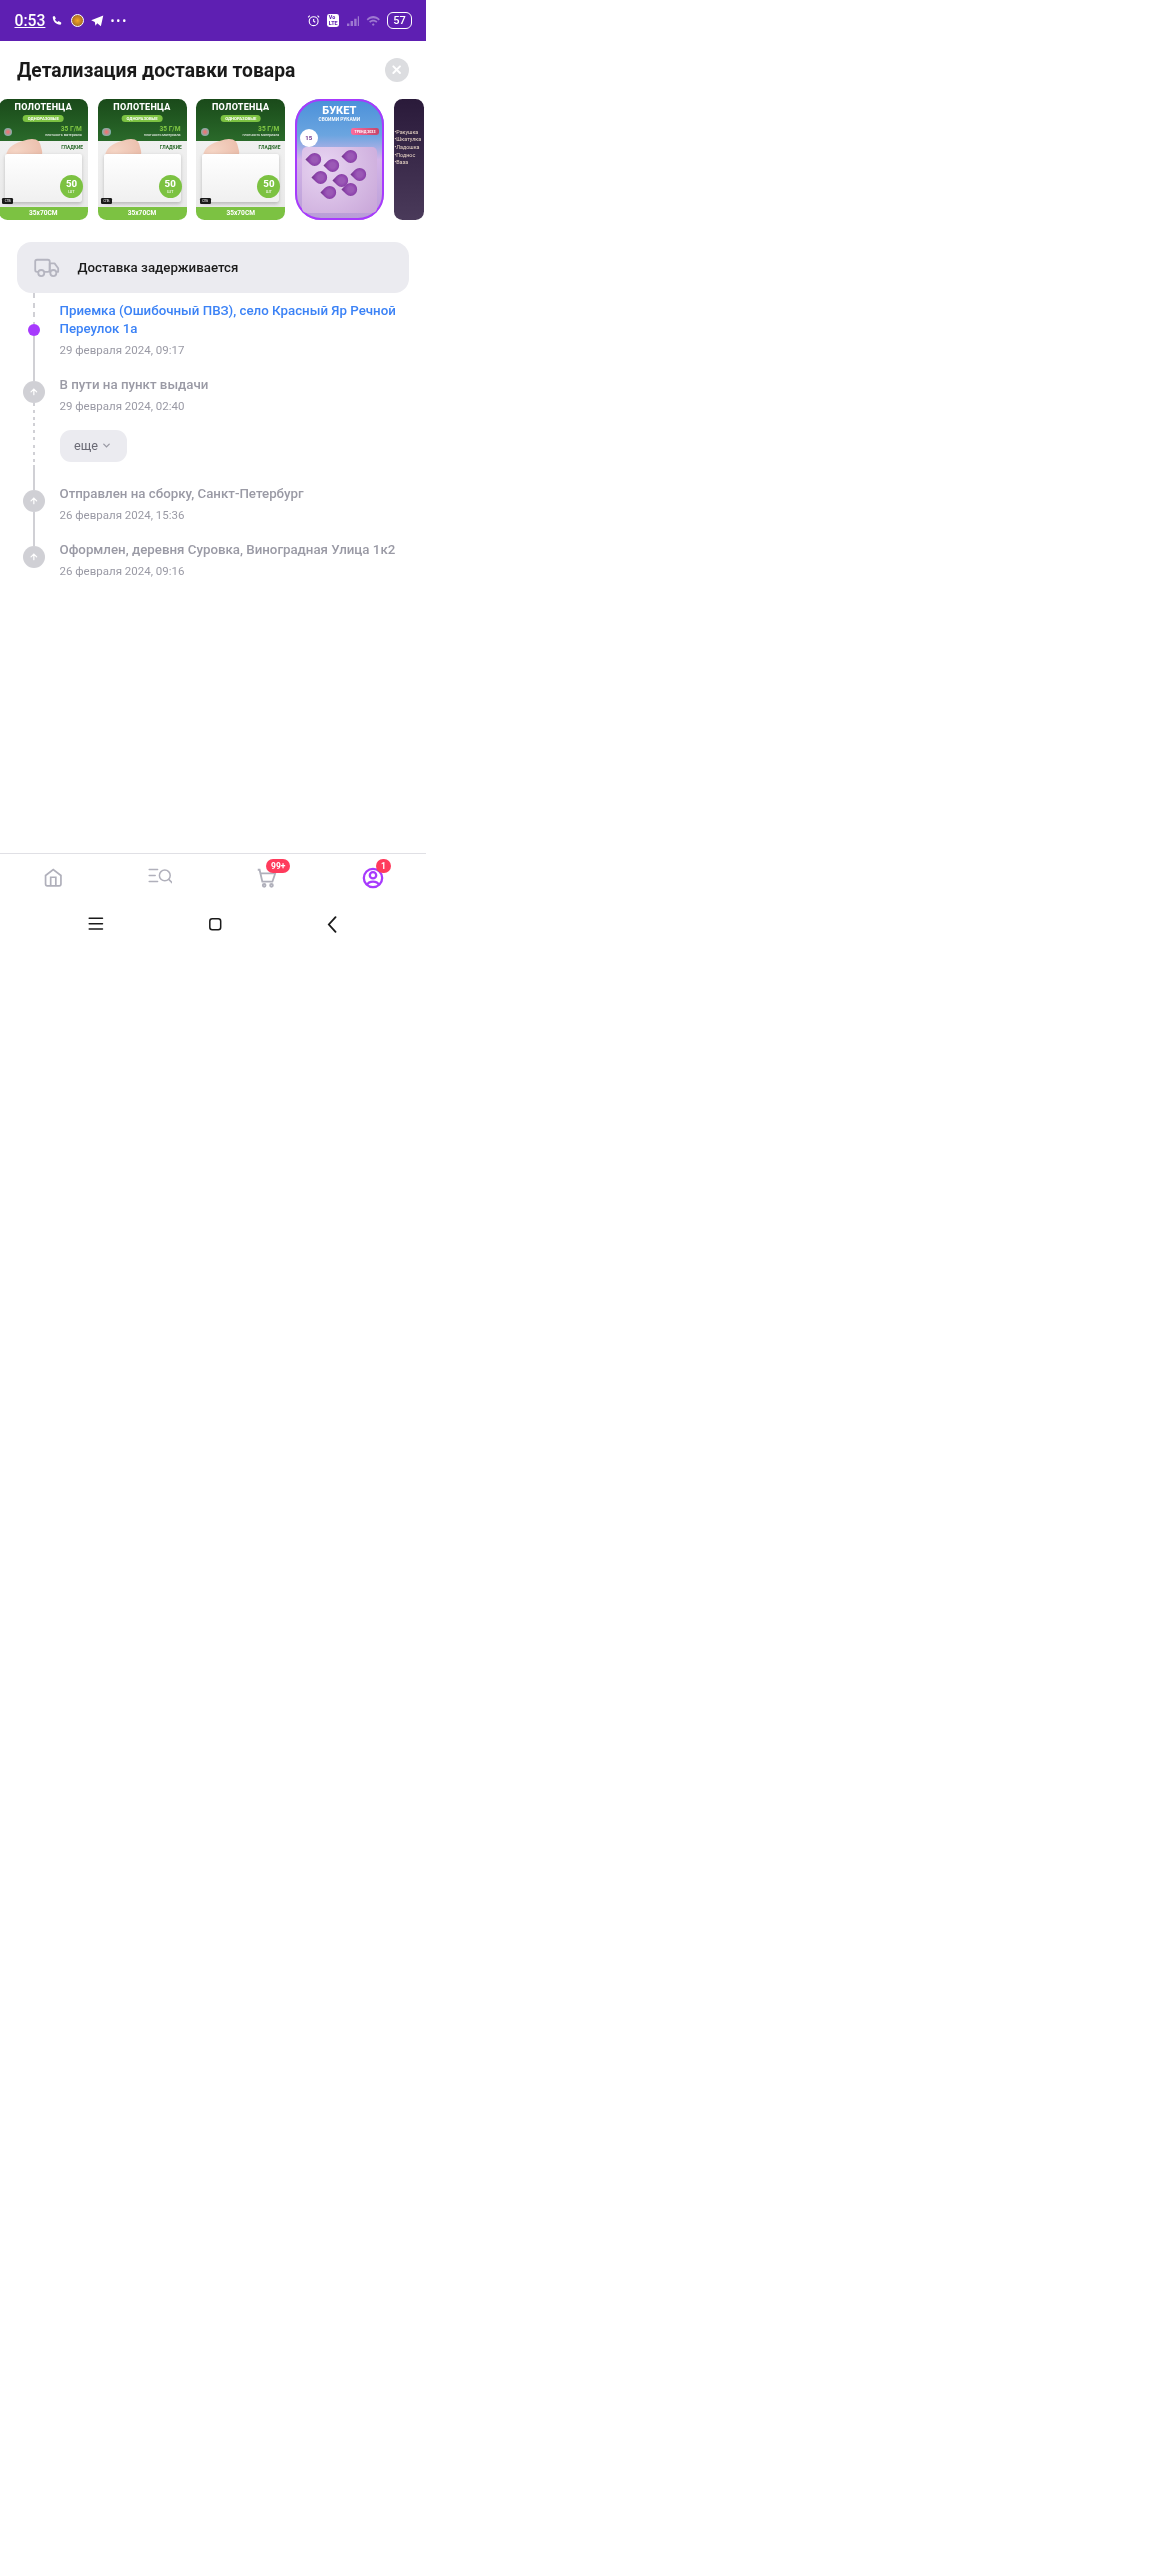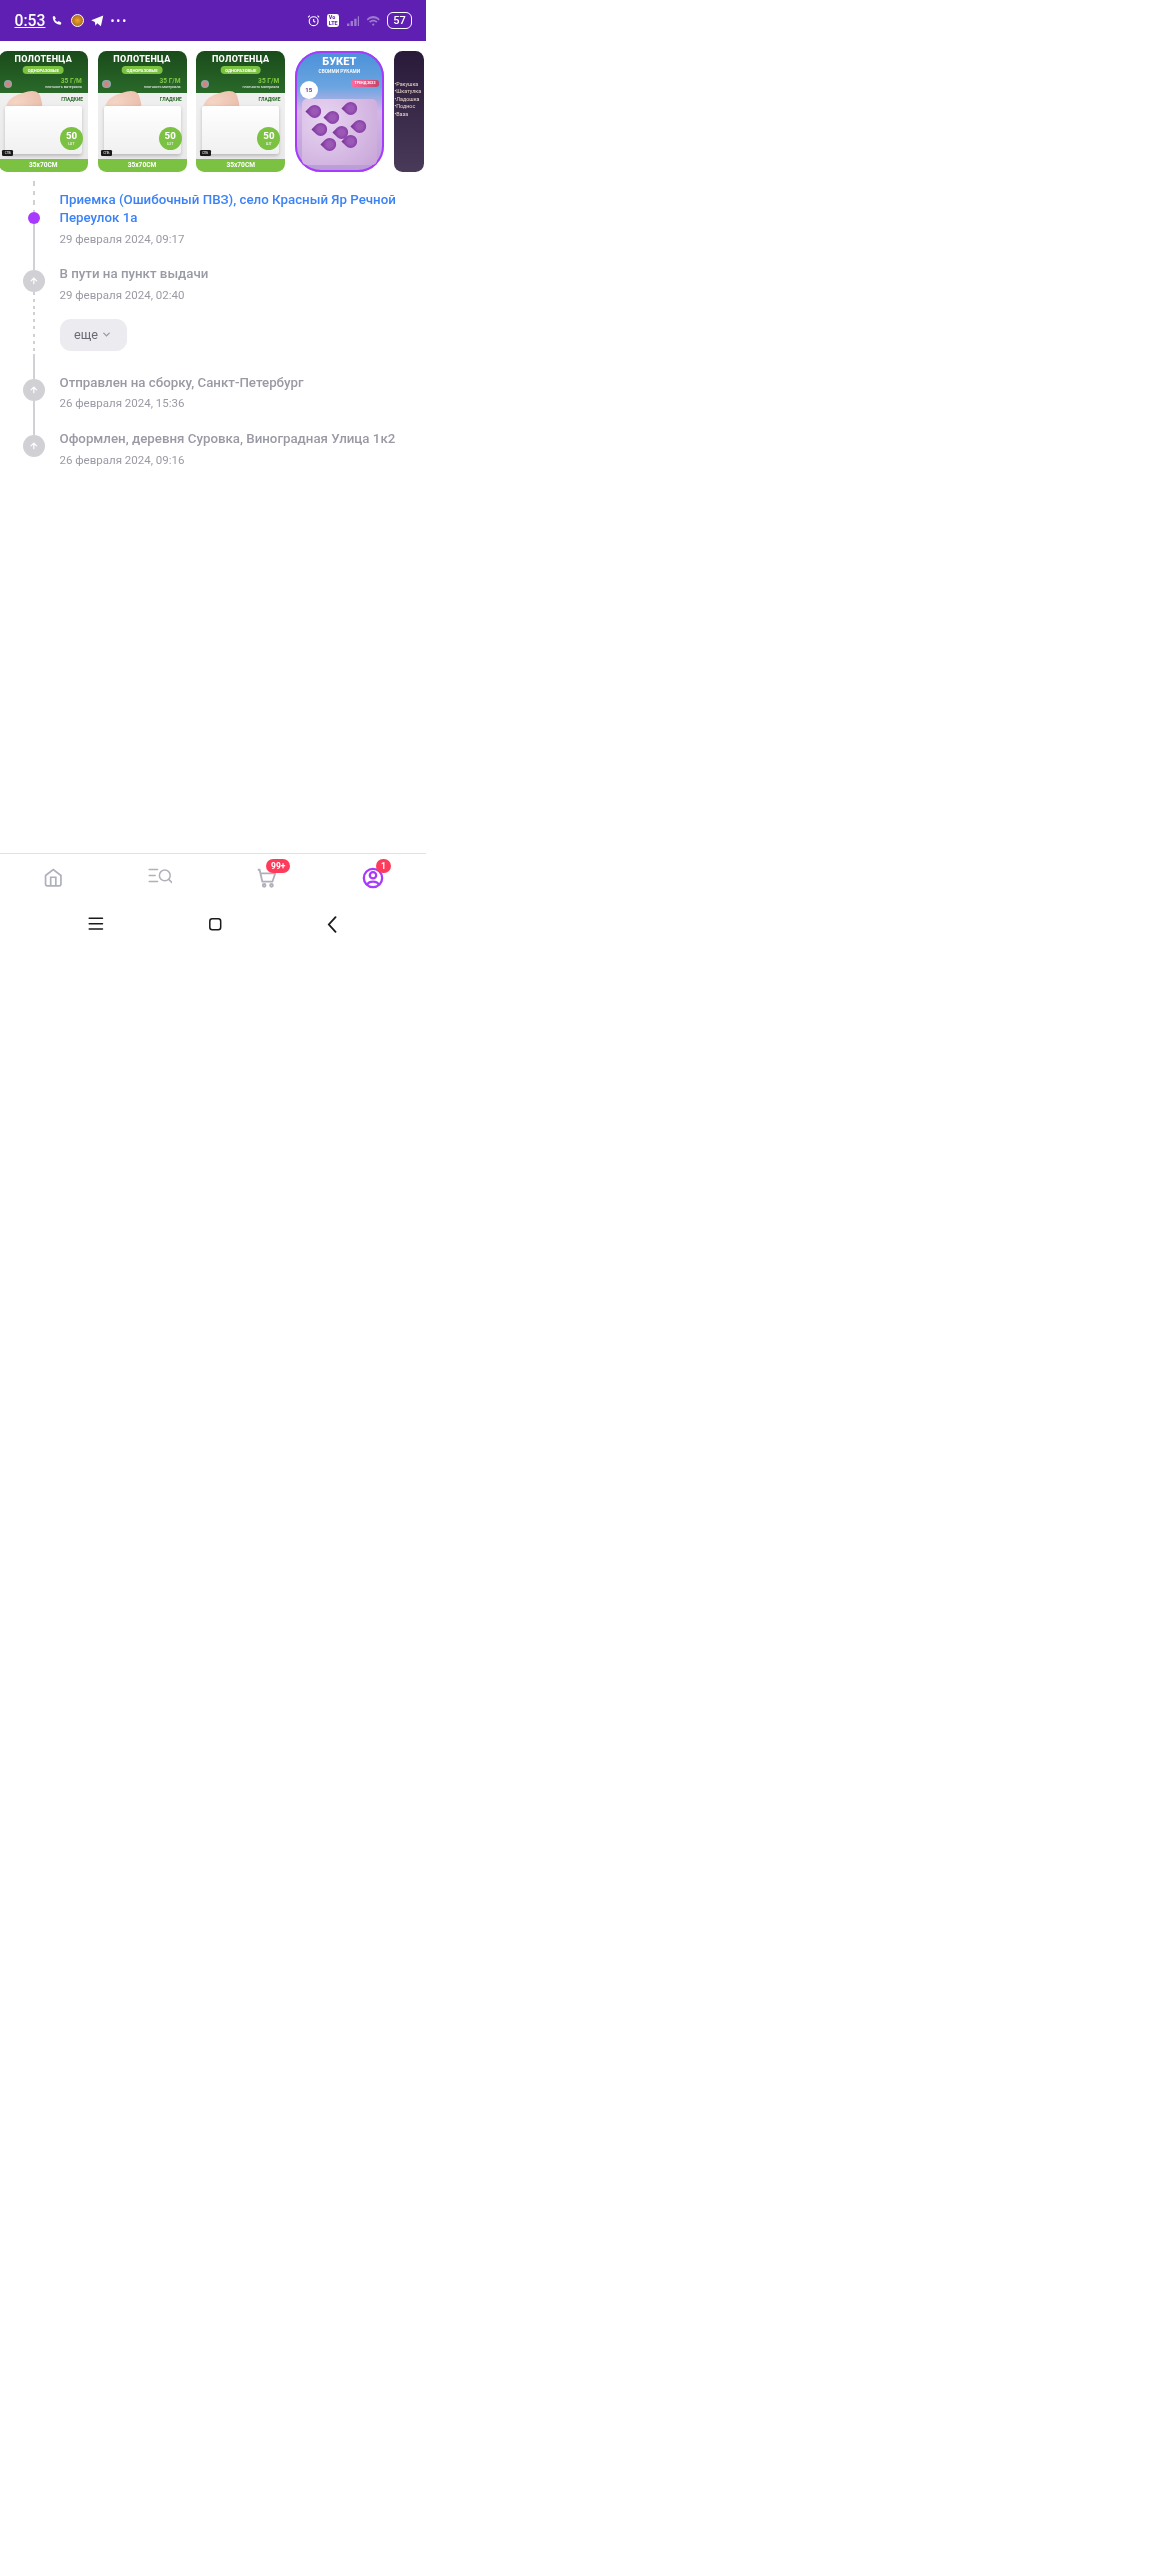--- a/index.html
+++ b/index.html
@@ -105,20 +105,28 @@
       </svg>
     <svg width="14.5" height="12" viewBox="0 0 24 20" fill="rgba(255,255,255,0.4)">
         <path d="M12 18c1 0 2-1 2-2s-1-2-2-2-2 1-2 2 1 2 2 2zm-5-5c3-3 7-3 10 0l2-2c-4-4-10-4-14 0zm-4-4c5-5 13-5 18 0l2-2C16 0 8 0 1 7z"></path>
       </svg>
     <div class="battery-badge">57</div>
   </div>
 </div>
 
 <div class="sheet">
 
+  <div class="header">
+    <h1>Детализация доставки товара</h1>
+    <div class="close-btn">
+      <svg width="13.3" height="13.3" viewBox="0 0 24 24" fill="none" stroke="white" stroke-width="3.5" stroke-linecap="round">
+          <path d="M6 6l12 12M18 6L6 18"></path>
+        </svg>
+    </div>
+  </div>
 
   <div class="product-strip">
 
     <div class="product-card towel-card" style="margin-left:-1.2px">
       <div class="towel-title">ПОЛОТЕНЦА</div>
       <div class="towel-sub">ОДНОРАЗОВЫЕ</div>
       <div class="towel-logo"></div>
       <div class="towel-weight">35 Г/М</div>
       <div class="towel-weight-sub">плотность материала</div>
       <div class="towel-smooth">ГЛАДКИЕ</div>
@@ -187,20 +195,29 @@
 
     <div class="product-card partial-card">
       <div class="partial-text" style="white-space:pre-line">•Ракушка
 •Шкатулка
 •Ладошка
 •Поднос
 •Ваза</div>
     </div>
   </div>
 
+  <div class="delivery-banner">
+    <svg width="26.6" height="22" viewBox="0 0 44 36" fill="none" stroke="#b5b5c0" stroke-width="3" stroke-linejoin="round">
+        <rect x="2" y="6" width="24" height="20" rx="3"></rect>
+        <path d="M26 12h8l6 8v6h-14z"></path>
+        <circle cx="12" cy="28" r="5" fill="#ebebf0"></circle>
+        <circle cx="32" cy="28" r="5" fill="#ebebf0"></circle>
+      </svg>
+    <span class="delivery-text">Доставка задерживается</span>
+  </div>
 
   <div class="timeline">
 
     <div class="tl-item">
       <div class="tl-marker-col">
         <div class="tl-line dashed tl-spacer-top"></div>
         <div class="tl-dot-current"></div>
         <div class="tl-line solid"></div>
       </div>
       <div class="tl-content">

